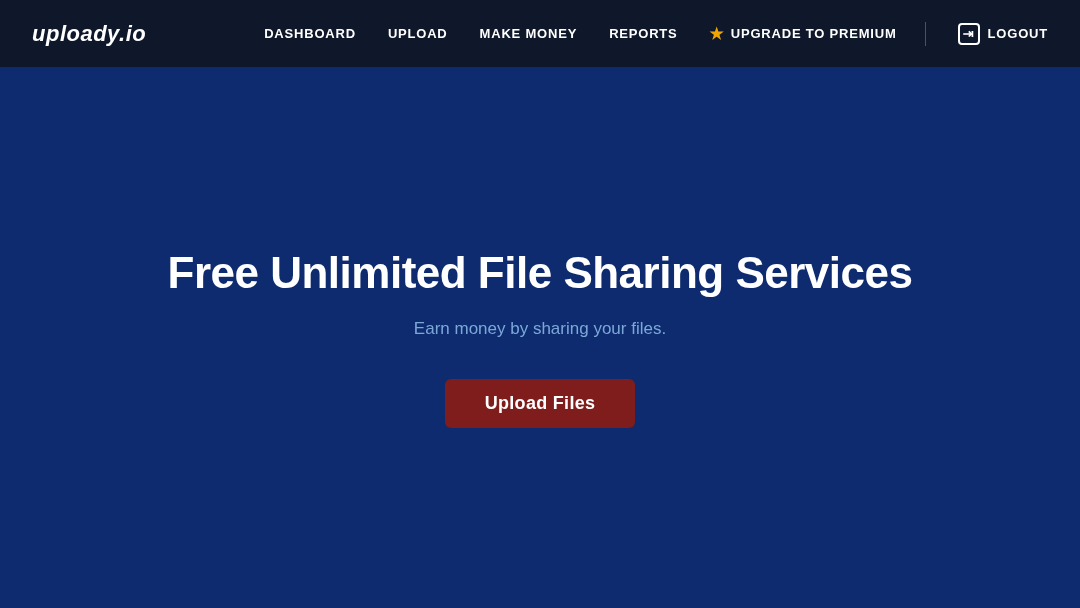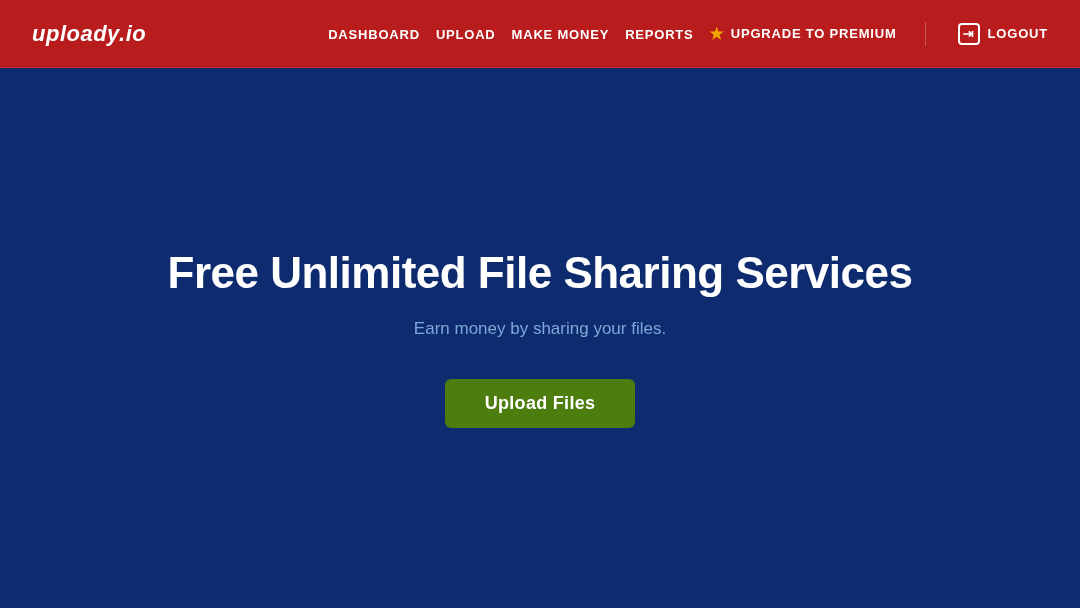--- a/index.html
+++ b/index.html
@@ -10,40 +10,40 @@
       color: #ffffff;
       width: 1080px;
       height: 608px;
       overflow: hidden;
     }
 
     
     nav {
       display: flex;
       align-items: center;
-      background-color: #b91c1c;
+      background-color: #0f172a;
       padding: 0 32px;
       height: 68px;
       border-bottom: 1px solid rgba(255,255,255,0.08);
     }
 
     .nav-logo {
       font-size: 22px;
       font-weight: 700;
       color: #ffffff;
       font-style: italic;
       letter-spacing: 0.5px;
       margin-right: auto;
       text-decoration: none;
     }
 
     .nav-links {
       display: flex;
-      align-items: center;
-      gap: 16px;
+      align-items: flex-start;
+      gap: 32px;
       list-style: none;
     }
 
     .nav-links li a {
       color: #ffffff;
       text-decoration: none;
       font-size: 13px;
       font-weight: 600;
       letter-spacing: 0.8px;
       text-transform: uppercase;
@@ -111,21 +111,21 @@
     }
 
     .hero-subtitle {
       font-size: 17px;
       color: #7ca8d8;
       margin-bottom: 40px;
       font-weight: 400;
     }
 
     .upload-btn {
-      background-color: #4d7c0f;
+      background-color: #7f1d1d;
       color: #ffffff;
       border: none;
       border-radius: 6px;
       padding: 14px 40px;
       font-size: 18px;
       font-weight: 700;
       cursor: pointer;
       letter-spacing: 0.3px;
       transition: background-color 0.2s;
     }

